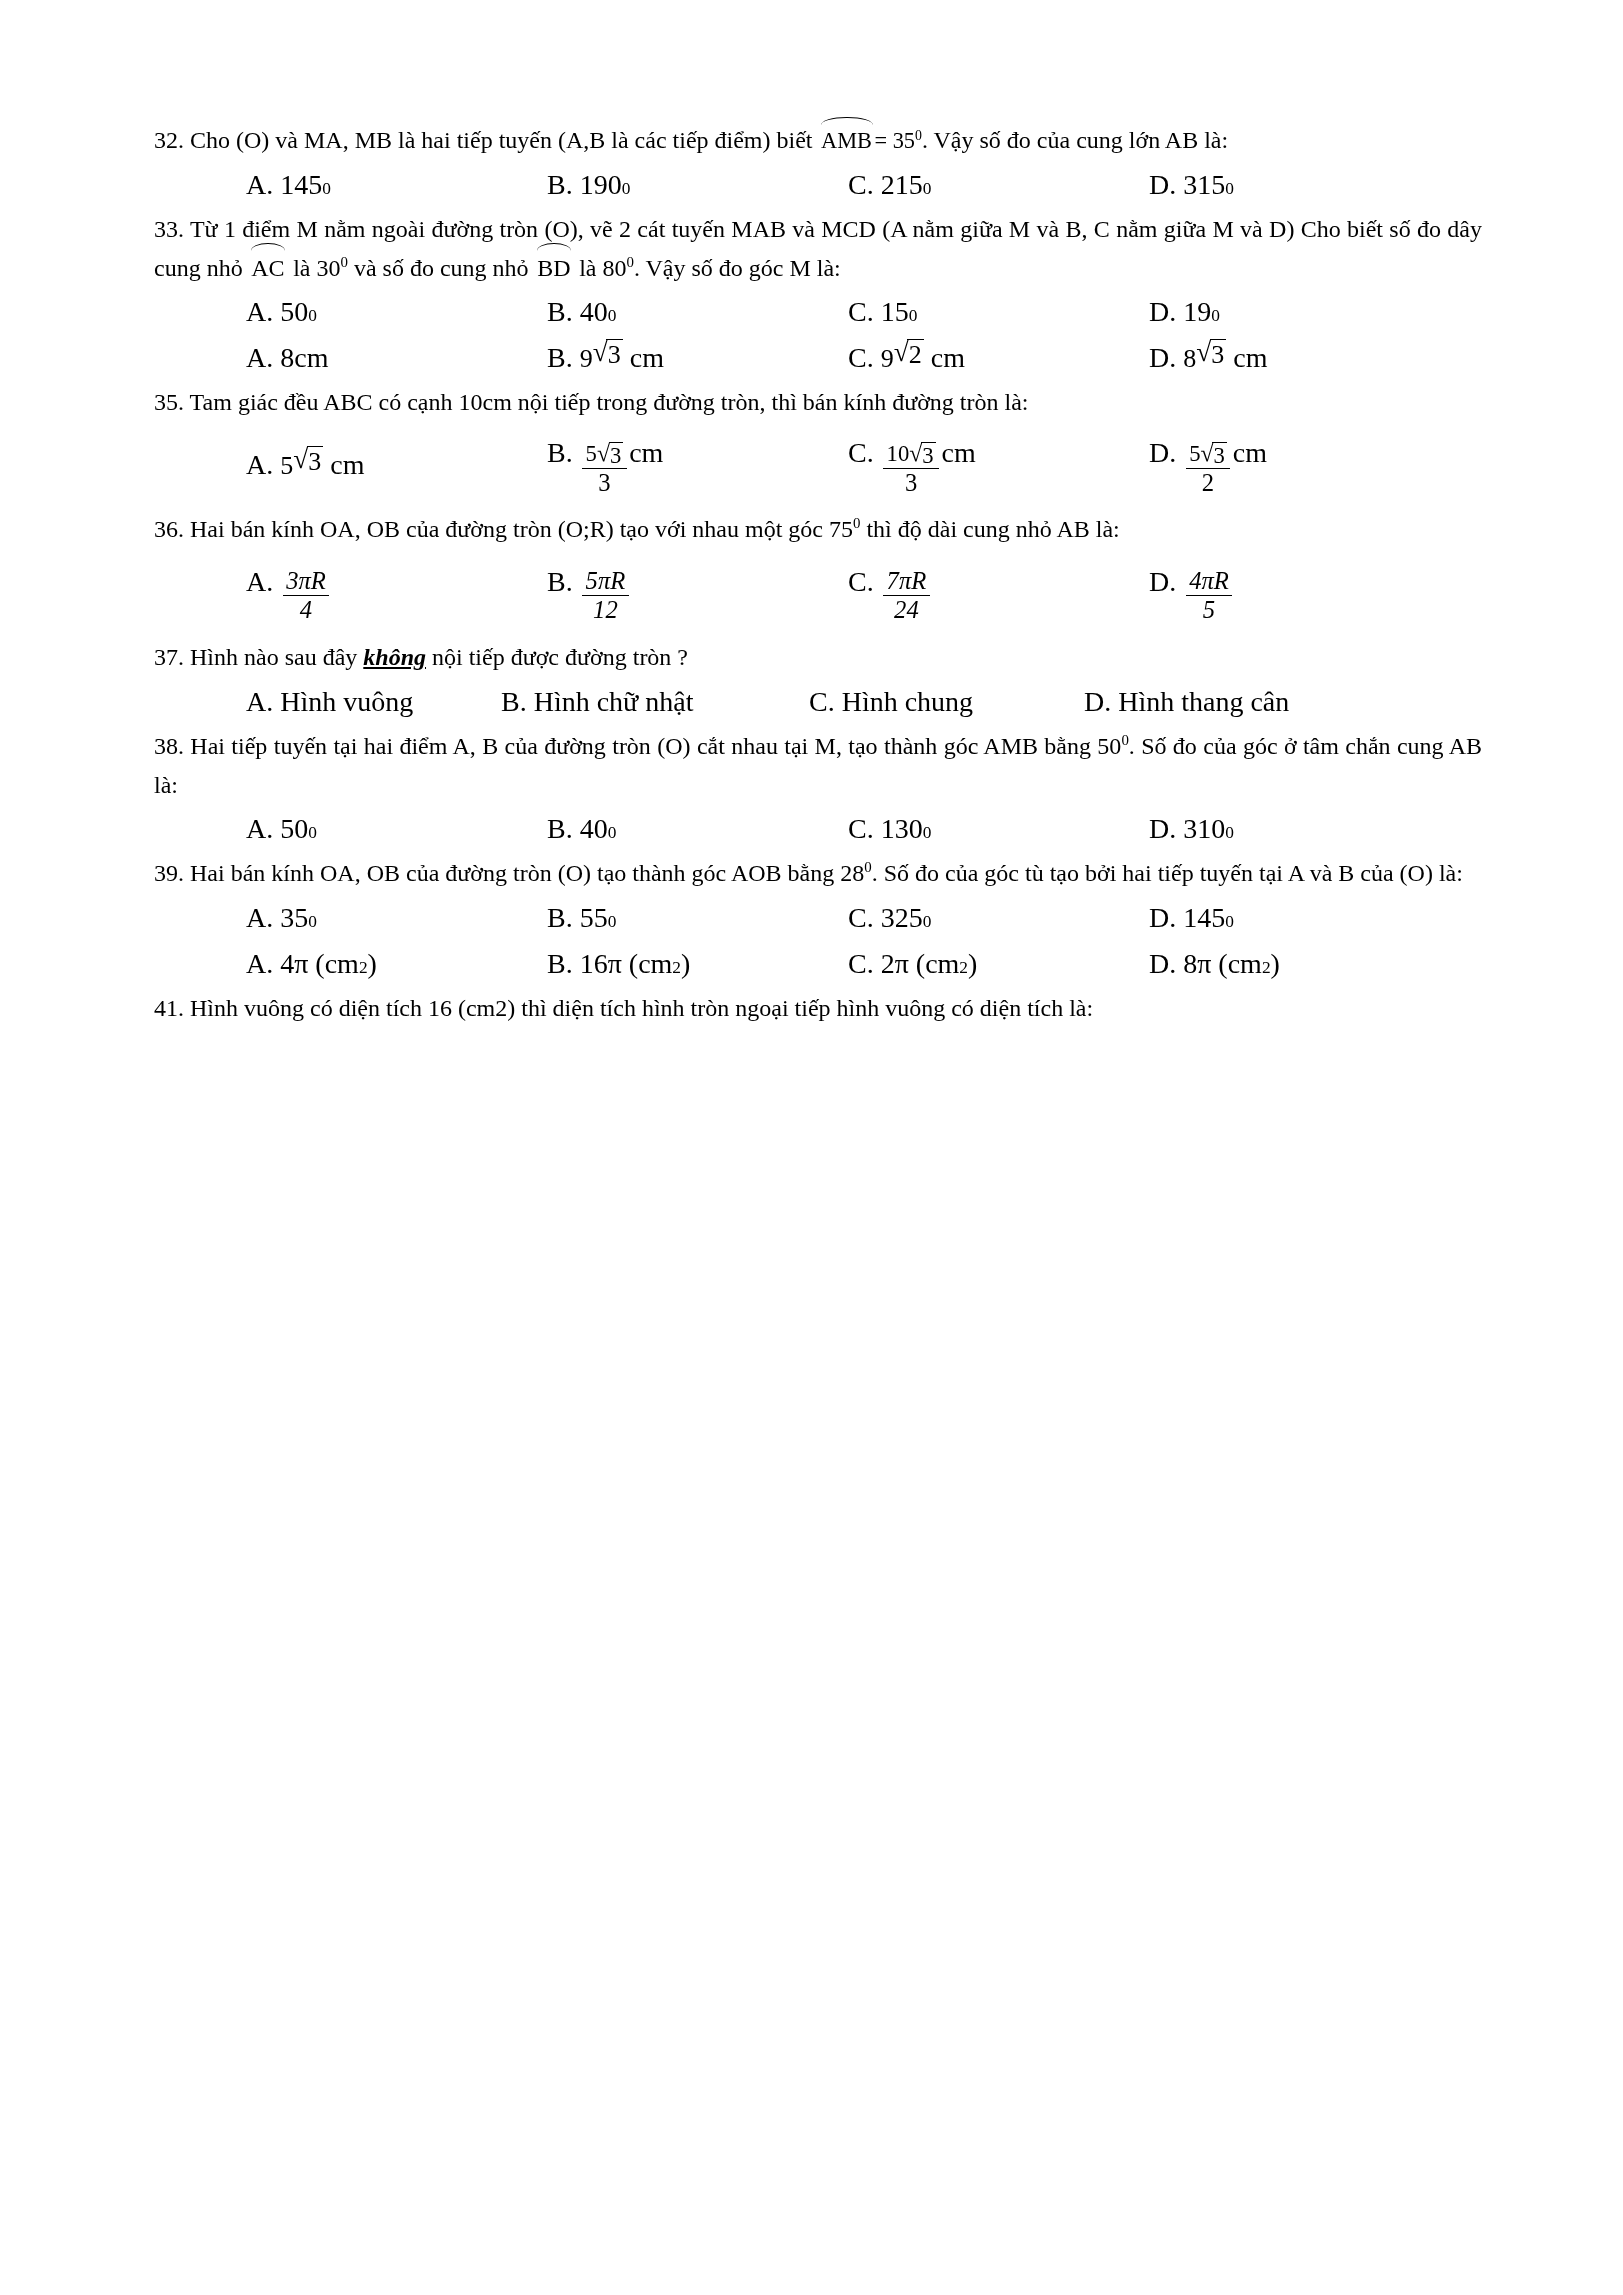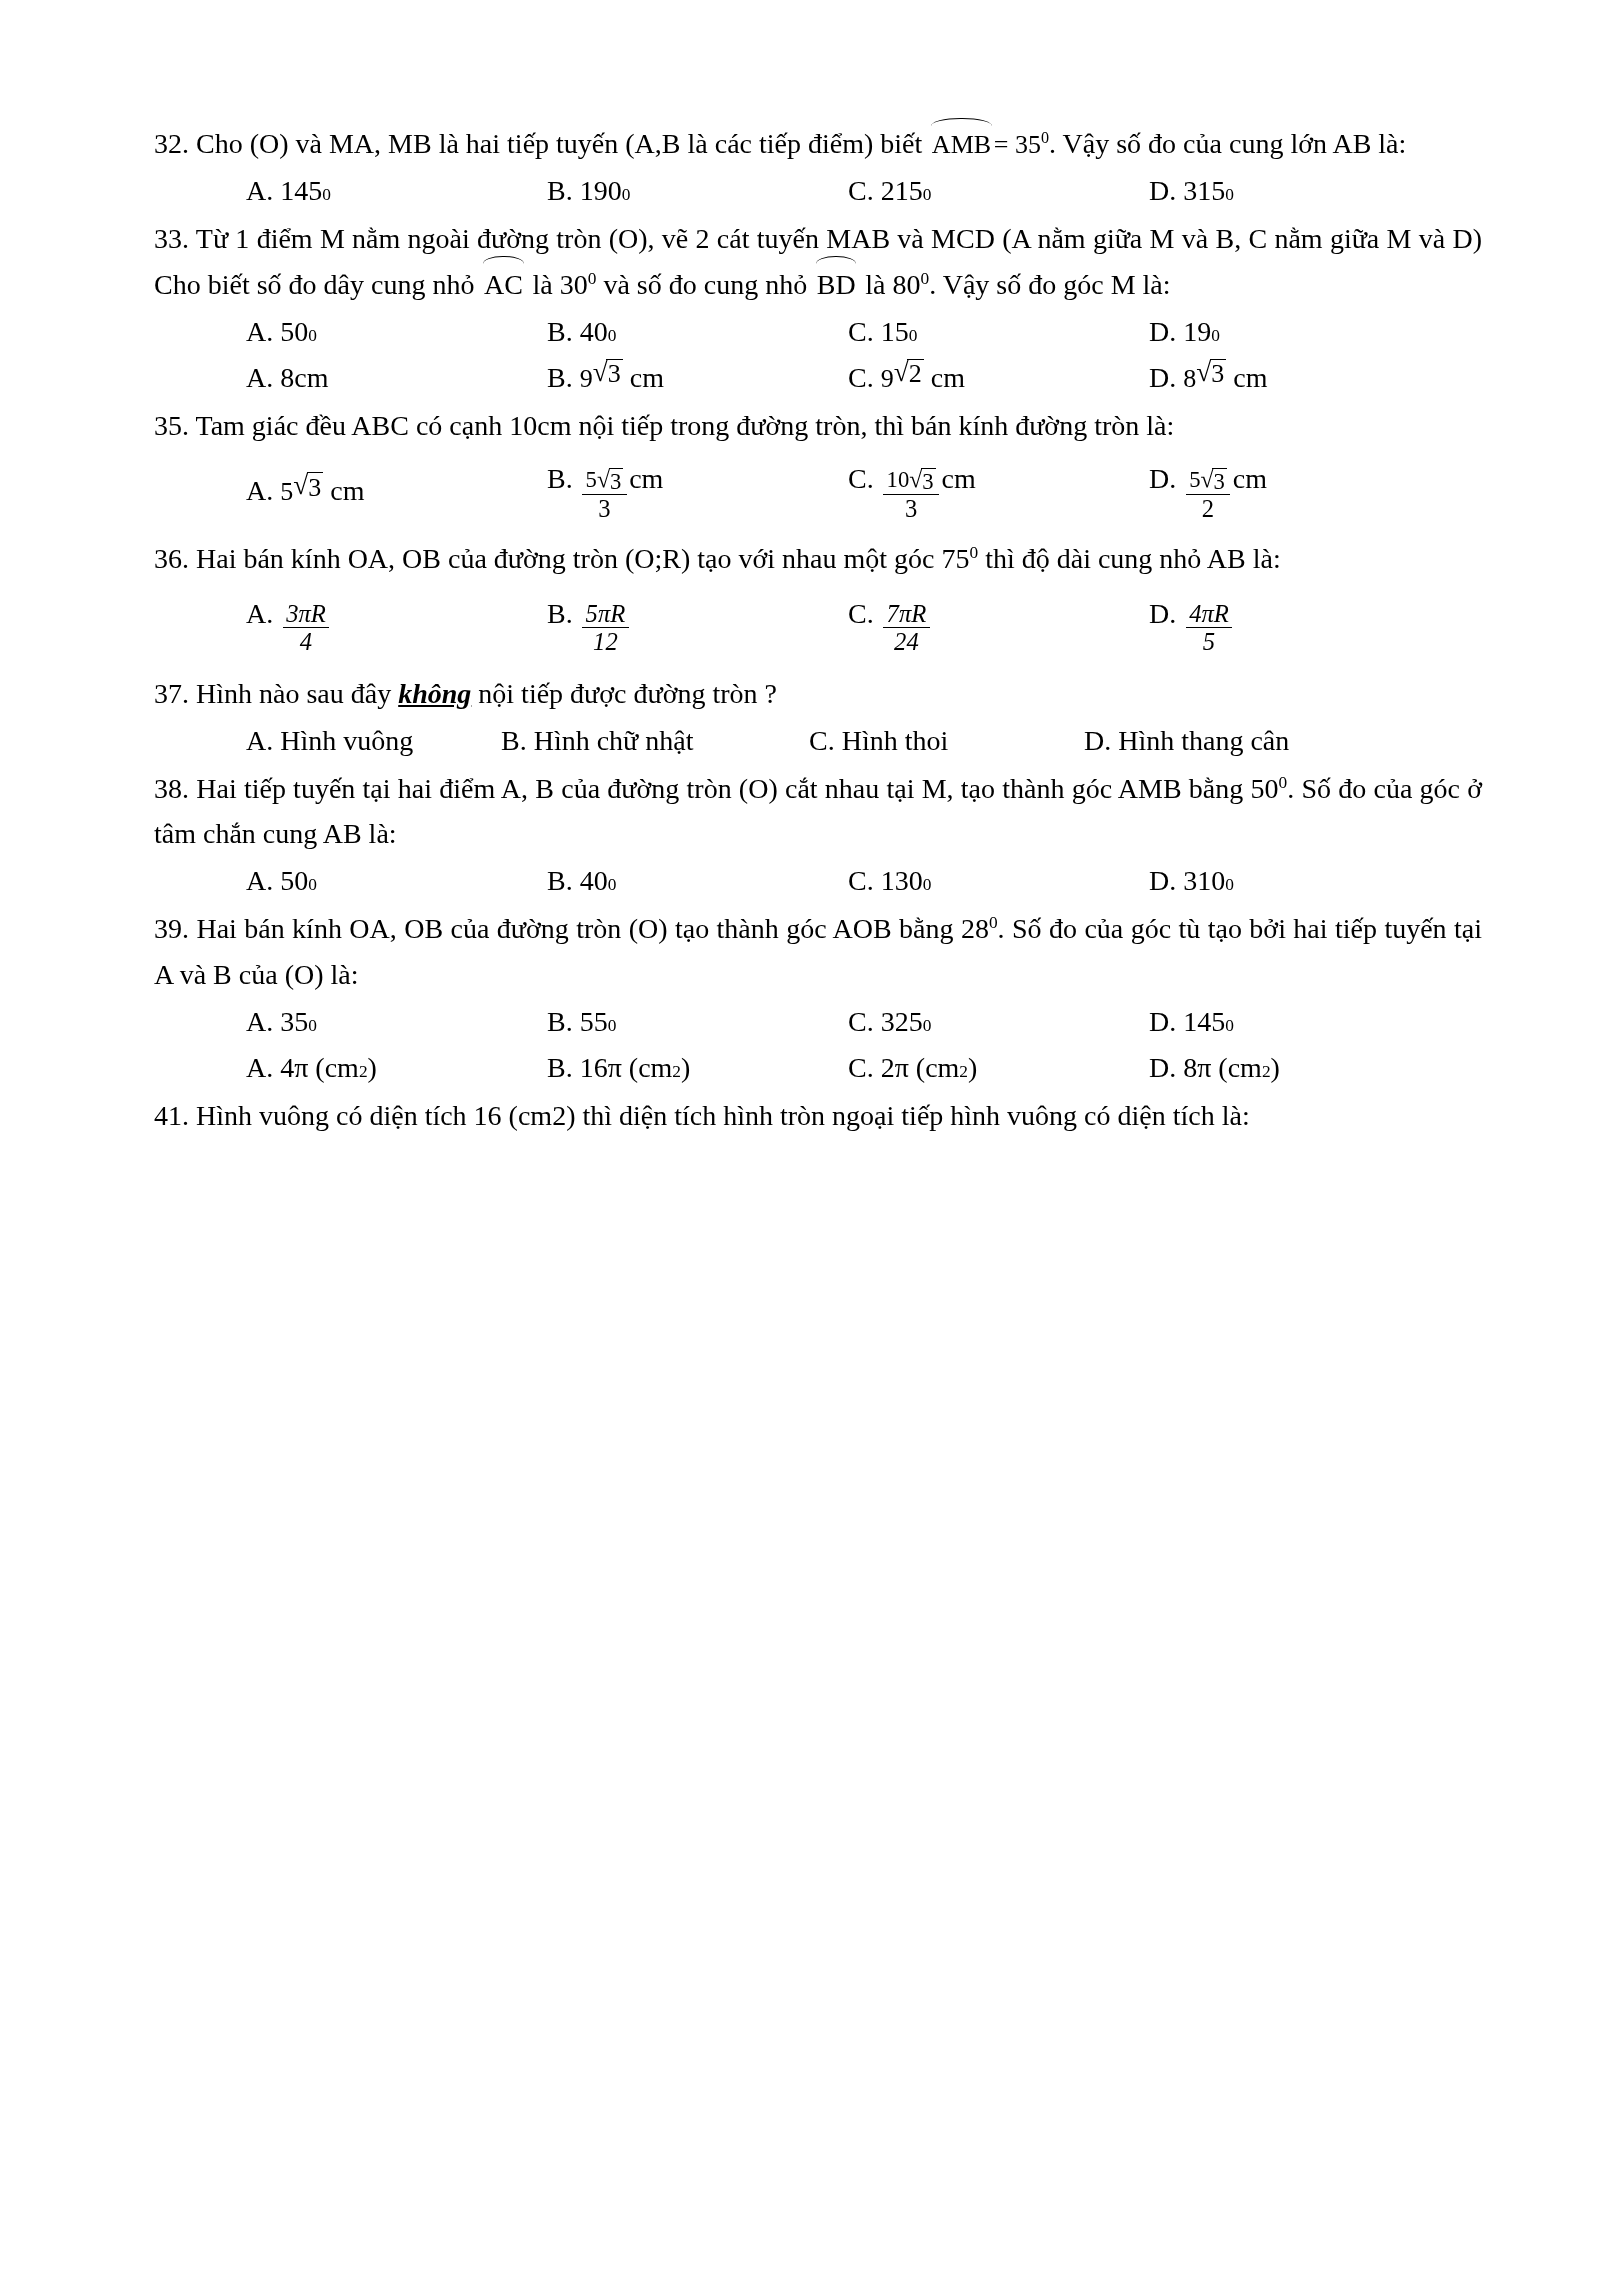--- a/index.html
+++ b/index.html
@@ -15,21 +15,21 @@
     -webkit-font-smoothing: antialiased;
   }
   .page {
     box-sizing: border-box;
     width: 1623px;
     height: 2295px;
     padding: 121px 141px 92px 154px;
     position: relative;
   }
   .q {
-    font-size: 28px;
+    font-size: 24px;
     line-height: 1.62;
     text-align: justify;
     margin: 0 0 1.3px 0;
   }
   .q .body { display: inline; }
   .opts {
     display: flex;
     font-size: 28px;
     line-height: 1.5;
     margin: 3.9px 0 3.9px 0;
@@ -214,21 +214,21 @@
 
   <p class="q">
     <span>37.</span>
     <span class="body">Hình nào sau đây</span>
     <span class="bold-u">không</span>
     <span class="body">nội tiếp được đường tròn ?</span>
   </p>
   <div class="opts" style="padding-left:92px;">
     <div class="opt" style="width:255px;"><span>A.</span>&nbsp;<span>Hình vuông</span></div>
     <div class="opt" style="width:308px;"><span>B.</span>&nbsp;<span>Hình chữ nhật</span></div>
-    <div class="opt" style="width:275px;"><span>C.</span>&nbsp;<span>Hình thoi</span></div>
+    <div class="opt" style="width:275px;"><span>C.</span>&nbsp;<span>Hình chung</span></div>
     <div class="opt"><span>D.</span>&nbsp;<span>Hình thang cân</span></div>
   </div>
 
   <p class="q">
     <span>38.</span>
     <span class="body">Hai tiếp tuyến tại hai điểm A, B của đường tròn (O) cắt nhau tại M, tạo thành góc AMB bằng 50</span><sup class="deg">0</sup><span class="body">. Số đo của góc ở tâm chắn cung AB là:</span>
   </p>
   <div class="opts w4">
     <div class="opt"><span>A.</span>&nbsp;<span>50</span><sup class="deg">0</sup></div>
     <div class="opt"><span>B.</span>&nbsp;<span>40</span><sup class="deg">0</sup></div>

